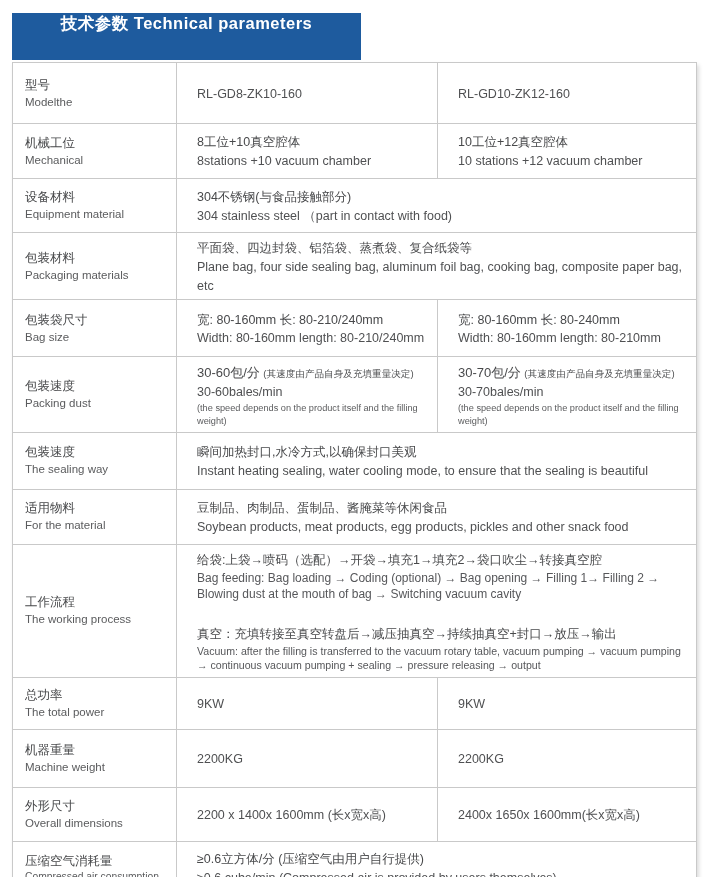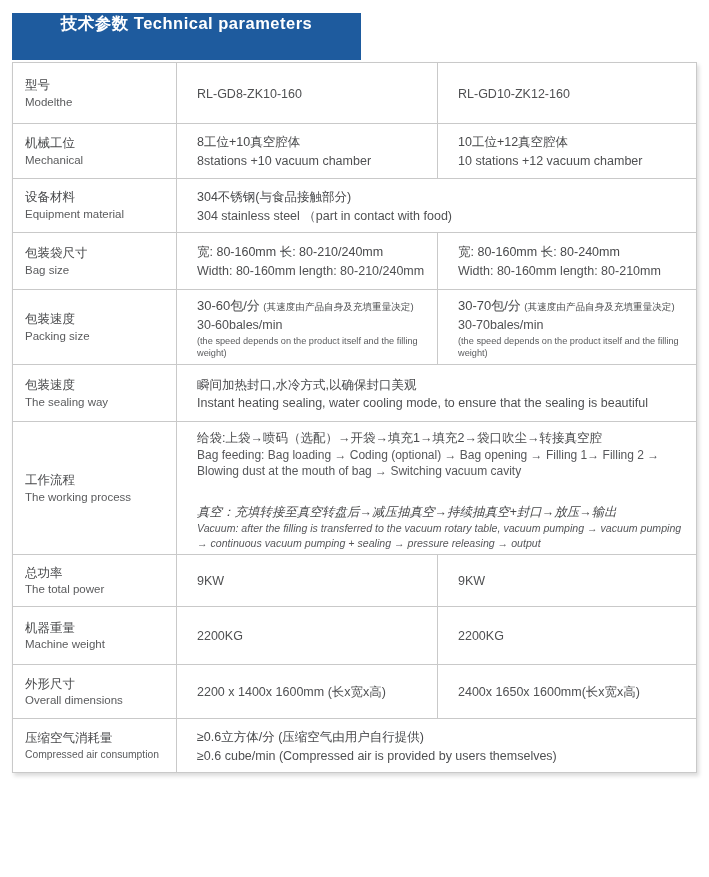--- a/index.html
+++ b/index.html
@@ -26,21 +26,21 @@
   .label-zh { display:block; font-size:12.5px; color:#47484a; line-height:1.5; }
   .label-en { display:block; font-size:11.5px; color:#5a5b5d; line-height:1.35; }
   .label-en.small { font-size:10.3px; }
   td.value-cell { padding:6px 12px 4px 20px; color:#4f5052;border-radius:12px; }
   .ln { display:block; font-size:12.5px; line-height:1.5; color:#4f5052; }
   .ln-zh { color:#48494b; }
   .main-val { font-size:13px; color:#48494b; }
   .note-zh { font-size:9.6px; color:#4f5052; }
   .note-en { display:block; font-size:9.2px; line-height:1.4; color:#5a5b5d; }
   .wp-group { display:block; }
-  .wp-group + .wp-group { margin-top:23px;font-style:italic; }
+  .wp-group + .wp-group { margin-top:23px; }
   .wp-en { font-size:12px; color:#56575a; line-height:1.35; }
   .wp-en-small { font-size:10.6px; color:#56575a; line-height:1.35; }
 </style>
 </head>
 <body>
 
 <div class="banner">
   <span>技术参数 Technical parameters</span>
 </div>
 
@@ -84,40 +84,50 @@
     <td class="label-cell">
       <span class="label-zh">设备材料</span>
       <span class="label-en">Equipment material</span>
     </td>
     <td class="value-cell" colspan="2">
       <span class="ln ln-zh">304不锈钢(与食品接触部分)</span>
       <span class="ln">304 stainless steel （part in contact with food)</span>
     </td>
   </tr>
 
+  <tr style="height:58px">
+    <td class="label-cell">
+      <span class="label-zh">包装材料</span>
+      <span class="label-en">Packaging materials</span>
+    </td>
+    <td class="value-cell" colspan="2">
+      <span class="ln ln-zh">平面袋、四边封袋、铝箔袋、蒸煮袋、复合纸袋等</span>
+      <span class="ln">Plane bag, four side sealing bag, aluminum foil bag, cooking bag, composite paper bag, etc</span>
+    </td>
+  </tr>
 
   <tr style="height:57px">
     <td class="label-cell">
       <span class="label-zh">包装袋尺寸</span>
       <span class="label-en">Bag size</span>
     </td>
     <td class="value-cell">
       <span class="ln ln-zh">宽: 80-160mm 长: 80-210/240mm</span>
       <span class="ln">Width: 80-160mm length: 80-210/240mm</span>
     </td>
     <td class="value-cell">
       <span class="ln ln-zh">宽: 80-160mm 长: 80-240mm</span>
       <span class="ln">Width: 80-160mm length: 80-210mm</span>
     </td>
   </tr>
 
   <tr style="height:55px">
     <td class="label-cell">
       <span class="label-zh">包装速度</span>
-      <span class="label-en">Packing size</span>
+      <span class="label-en">Packing dust</span>
     </td>
     <td class="value-cell">
       <span class="ln"><span class="main-val">30-60包/分</span> <span class="note-zh">(其速度由产品自身及充填重量决定)</span></span>
       <span class="ln">30-60bales/min</span>
       <span class="note-en">(the speed depends on the product itself and the filling weight)</span>
     </td>
     <td class="value-cell">
       <span class="ln"><span class="main-val">30-70包/分</span> <span class="note-zh">(其速度由产品自身及充填重量决定)</span></span>
       <span class="ln">30-70bales/min</span>
       <span class="note-en">(the speed depends on the product itself and the filling weight)</span>
@@ -128,20 +138,30 @@
     <td class="label-cell">
       <span class="label-zh">包装速度</span>
       <span class="label-en">The sealing way</span>
     </td>
     <td class="value-cell" colspan="2">
       <span class="ln ln-zh">瞬间加热封口,水冷方式,以确保封口美观</span>
       <span class="ln">Instant heating sealing, water cooling mode, to ensure that the sealing is beautiful</span>
     </td>
   </tr>
 
+  <tr style="height:55px">
+    <td class="label-cell">
+      <span class="label-zh">适用物料</span>
+      <span class="label-en">For the material</span>
+    </td>
+    <td class="value-cell" colspan="2">
+      <span class="ln ln-zh">豆制品、肉制品、蛋制品、酱腌菜等休闲食品</span>
+      <span class="ln">Soybean products, meat products, egg products, pickles and other snack food</span>
+    </td>
+  </tr>
 
   <tr style="height:133px">
     <td class="label-cell">
       <span class="label-zh">工作流程</span>
       <span class="label-en">The working process</span>
     </td>
     <td class="value-cell" colspan="2">
       <span class="wp-group">
         <span class="ln ln-zh">给袋:上袋→喷码（选配）→开袋→填充1→填充2→袋口吹尘→转接真空腔</span>
         <span class="ln wp-en">Bag feeding: Bag loading → Coding (optional) → Bag opening → Filling 1→ Filling 2 → Blowing dust at the mouth of bag → Switching vacuum cavity</span>

